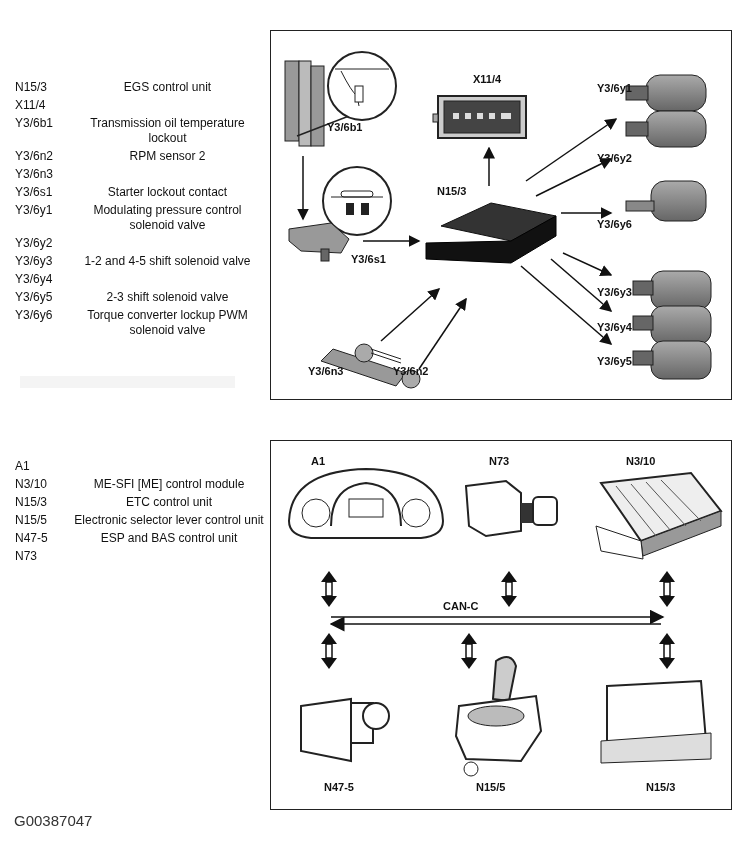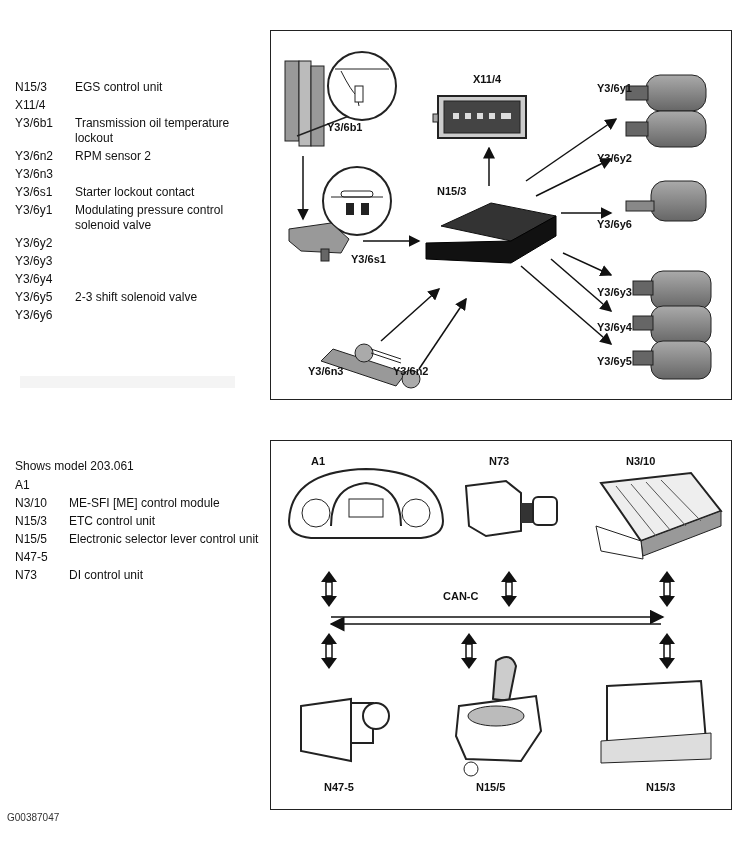--- a/index.html
+++ b/index.html
@@ -1,27 +1,27 @@
 <!DOCTYPE html>
 <html><head>
 <meta charset="utf-8">
 <style>
   html, body { margin:0; padding:0; background:#ffffff; }
   body { width:750px; height:850px; position:relative; overflow:hidden;
          font-family:"Liberation Sans", sans-serif; color:#111; }
   .legend { position:absolute; left:15px; font-size:12px; line-height:15px; }
   .legend .row { display:flex; margin-bottom:3px; }
   .legend .code { width:60px; flex:none; }
-  .legend .desc { width:185px; }
+  .legend .desc { width:185px;text-align:center; }
   .legend2 .code { width:54px; }
   .legend2 .desc { width:200px; }
   .frame { position:absolute; border:1.5px solid #222; background:#fff; }
   .frame svg { position:absolute; left:0; top:0; }
   .lbl { position:absolute; font-weight:bold; font-size:11px; color:#111; }
-  .caption { position:absolute; left:7px; top:812px; font-size:10px; color:#333; }
+  .caption { position:absolute; left:14px; top:812px; font-size:15px; color:#333; }
   .faint { position:absolute; left:20px; top:376px; width:215px; height:12px; background:#f4f4f4; }
 </style>
 </head>
 <body>
 
 <div class="legend" style="top:80px;">
   <div class="row">
       <span class="code">N15/3</span>
       <span class="desc">EGS control unit</span>
     </div>
@@ -45,30 +45,32 @@
     </div>
   <div class="row">
       <span class="code">Y3/6y1</span>
       <span class="desc">Modulating pressure control solenoid valve</span>
     </div>
   <div class="row">
       <span class="code">Y3/6y2</span>
     </div>
   <div class="row">
       <span class="code">Y3/6y3</span>
+      <span class="desc">1-2 and 4-5 shift solenoid valve</span>
     </div>
   <div class="row">
       <span class="code">Y3/6y4</span>
     </div>
   <div class="row">
       <span class="code">Y3/6y5</span>
       <span class="desc">2-3 shift solenoid valve</span>
     </div>
   <div class="row">
       <span class="code">Y3/6y6</span>
+      <span class="desc">Torque converter lockup PWM solenoid valve</span>
     </div>
 </div>
 <div class="faint"></div>
 
 <div class="frame" style="left:270px; top:30px; width:460px; height:368px;">
   <svg width="460" height="368">
     <defs>
       <marker id="ah" markerWidth="8" markerHeight="8" refX="7" refY="4" orient="auto">
           <path d="M0,0 L8,4 L0,8 z" fill="#111"></path>
         </marker>
@@ -169,42 +171,41 @@
   <span class="lbl" style="left:122px; top:334px;">Y3/6n2</span>
   <span class="lbl" style="left:326px; top:51px;">Y3/6y1</span>
   <span class="lbl" style="left:326px; top:121px;">Y3/6y2</span>
   <span class="lbl" style="left:326px; top:187px;">Y3/6y6</span>
   <span class="lbl" style="left:326px; top:255px;">Y3/6y3</span>
   <span class="lbl" style="left:326px; top:290px;">Y3/6y4</span>
   <span class="lbl" style="left:326px; top:324px;">Y3/6y5</span>
 </div>
 
 <div class="legend legend2" style="top:459px;">
-  <div class="row" style="margin-bottom:4px;">Shows model 203.061</div>
   <div class="row">
       <span class="code">A1</span>
     </div>
   <div class="row">
       <span class="code">N3/10</span>
       <span class="desc">ME-SFI [ME] control module</span>
     </div>
   <div class="row">
       <span class="code">N15/3</span>
       <span class="desc">ETC control unit</span>
     </div>
   <div class="row">
       <span class="code">N15/5</span>
       <span class="desc">Electronic selector lever control unit</span>
     </div>
   <div class="row">
       <span class="code">N47-5</span>
+      <span class="desc">ESP and BAS control unit</span>
     </div>
   <div class="row">
       <span class="code">N73</span>
-      <span class="desc">DI control unit</span>
     </div>
 </div>
 
 <div class="frame" style="left:270px; top:440px; width:460px; height:368px;">
   <svg width="460" height="368">
     <defs>
       <marker id="ah2" markerWidth="10" markerHeight="10" refX="9" refY="5" orient="auto">
           <path d="M0,0 L10,5 L0,10 z" fill="#111"></path>
         </marker>
       <g id="dbl">
@@ -263,19 +264,19 @@
     </g>
 
     <g>
       <path d="M336,245 L430,240 L435,300 L336,308 z" fill="#fff" stroke="#222" stroke-width="2"></path>
       <path d="M330,300 L440,292 L440,318 L330,322 z" fill="#ddd" stroke="#222"></path>
     </g>
   </svg>
   <span class="lbl" style="left:40px; top:14px;">A1</span>
   <span class="lbl" style="left:218px; top:14px;">N73</span>
   <span class="lbl" style="left:355px; top:14px;">N3/10</span>
-  <span class="lbl" style="left:172px; top:149px;">CAN-C</span>
+  <span class="lbl" style="left:172px; top:159px;">CAN-C</span>
   <span class="lbl" style="left:53px; top:340px;">N47-5</span>
   <span class="lbl" style="left:205px; top:340px;">N15/5</span>
   <span class="lbl" style="left:375px; top:340px;">N15/3</span>
 </div>
 
 <div class="caption">G00387047</div>
 
 </body></html>

